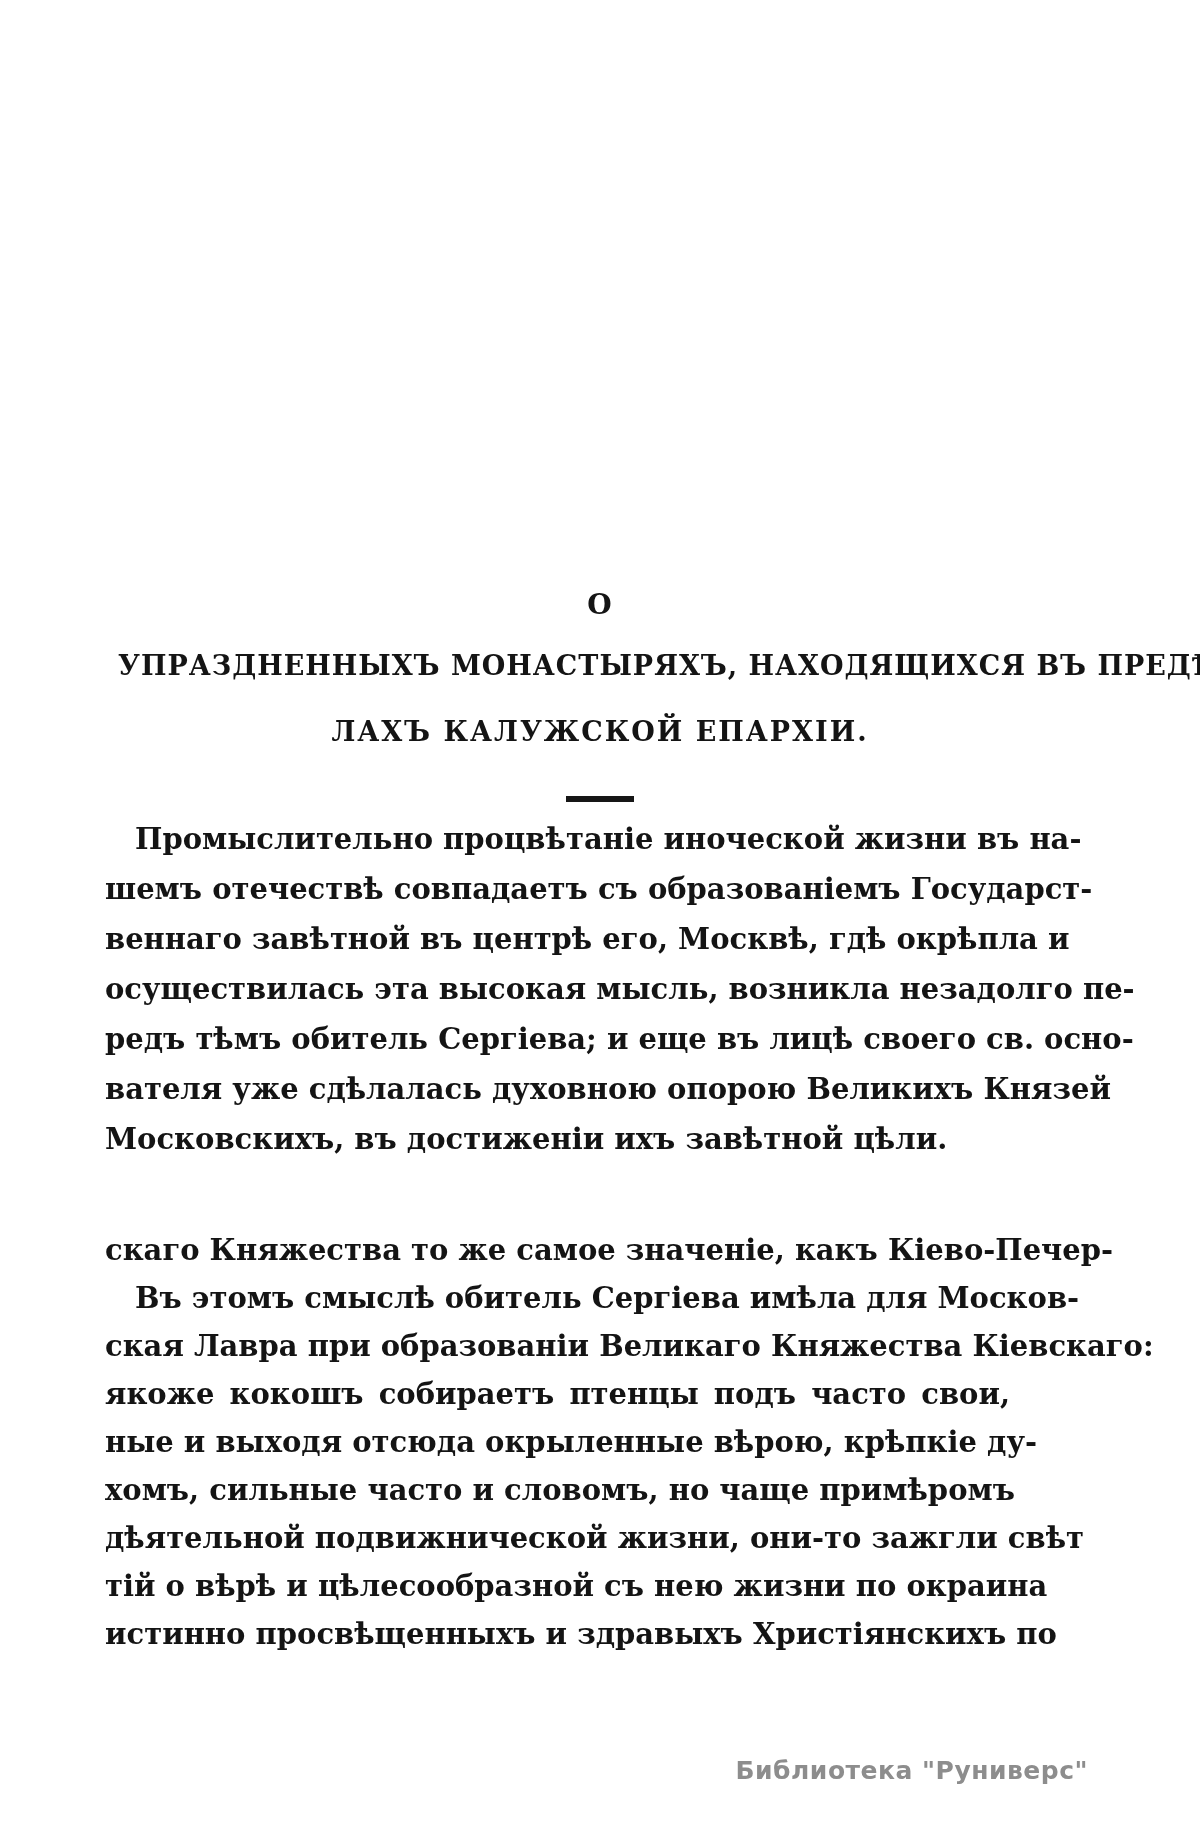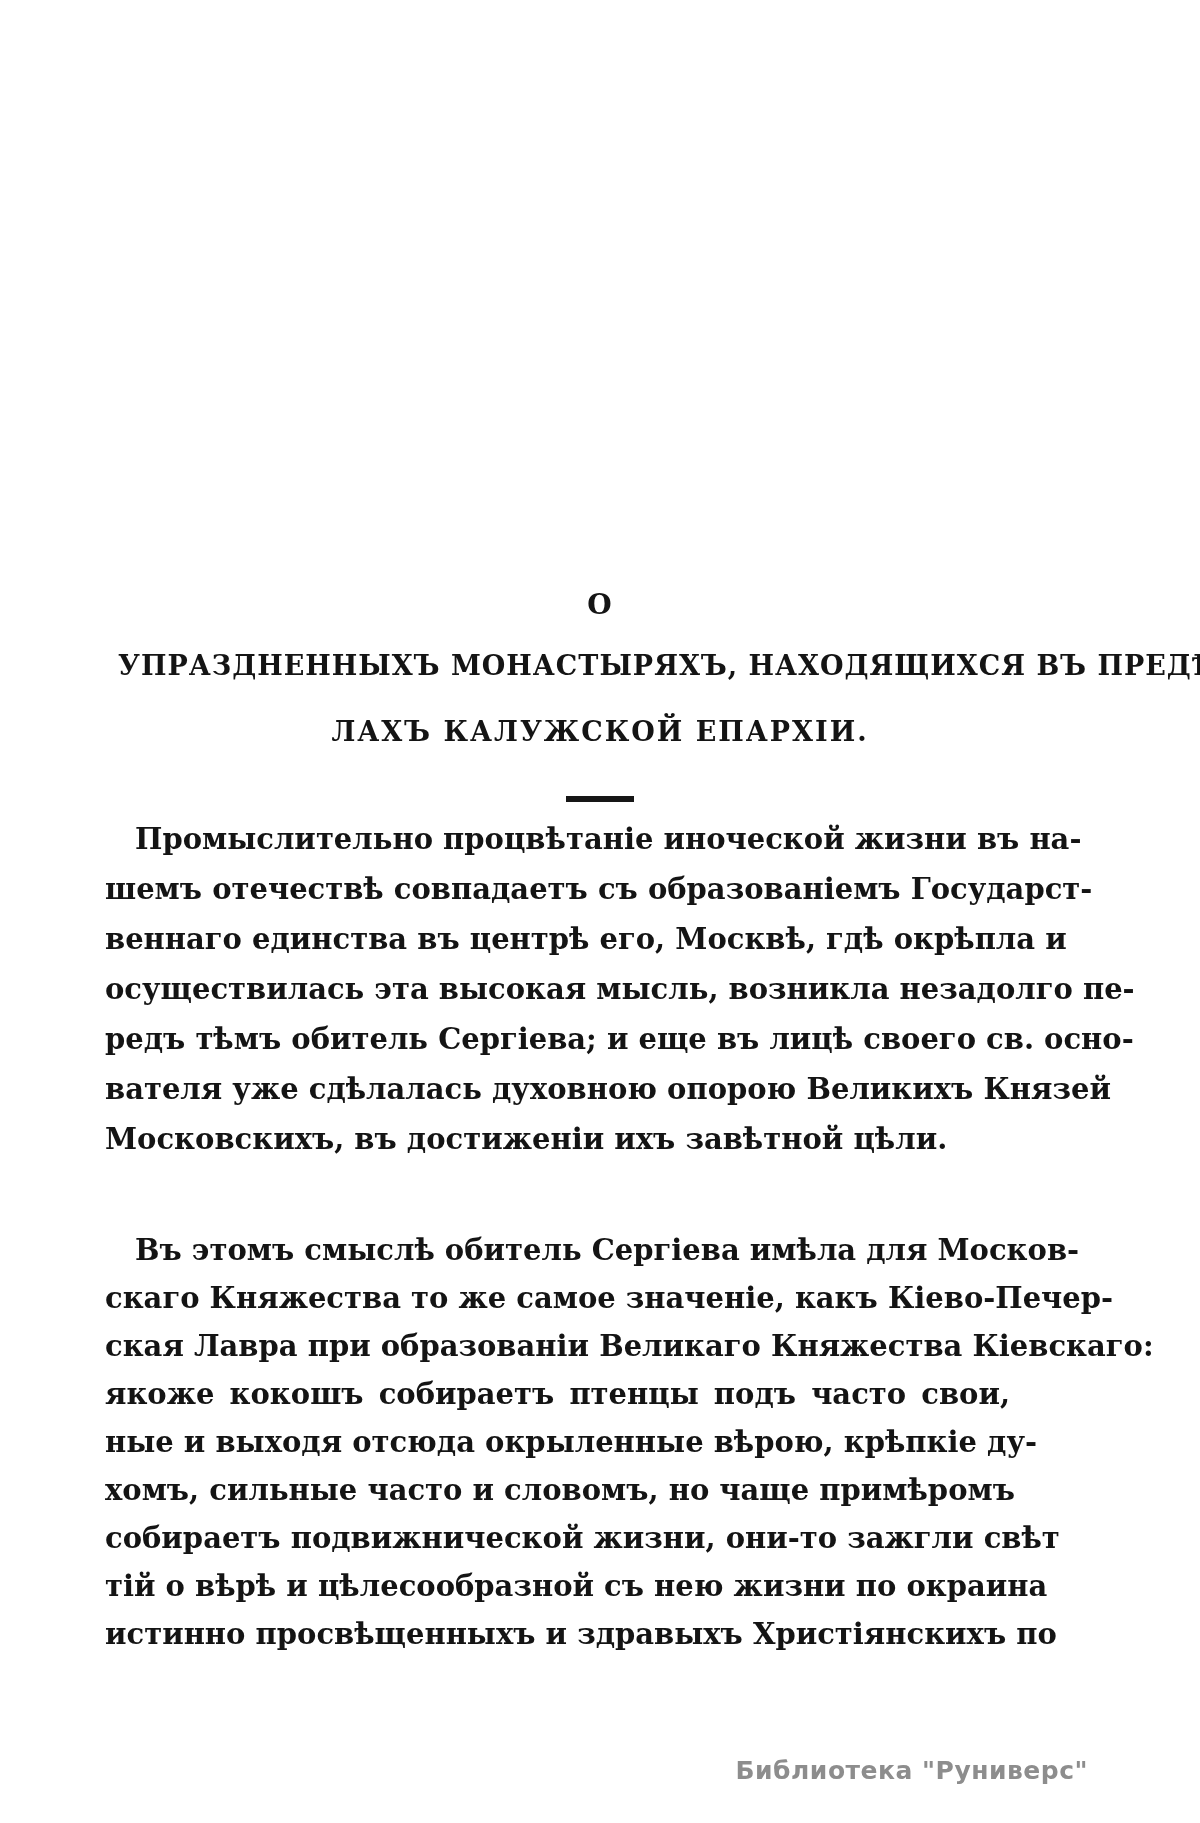--- a/index.html
+++ b/index.html
@@ -99,34 +99,34 @@
 
   <div class="title-l1">УПРАЗДНЕННЫХЪ МОНАСТЫРЯХЪ, НАХОДЯЩИХСЯ ВЪ ПРЕДѢ-</div>
 
   <div class="title-l2">ЛАХЪ КАЛУЖСКОЙ ЕПАРХІИ.</div>
 
   <div class="rule"></div>
 
   <div class="par par-1">
     <div class="line indent">Промыслительно процвѣтаніе иноческой жизни въ на-</div>
     <div class="line">шемъ отечествѣ совпадаетъ съ образованіемъ Государст-</div>
-    <div class="line">веннаго единства въ центрѣ его, Москвѣ, гдѣ окрѣпла и</div>
+    <div class="line">веннаго завѣтной въ центрѣ его, Москвѣ, гдѣ окрѣпла и</div>
     <div class="line">осуществилась эта высокая мысль, возникла незадолго пе-</div>
     <div class="line">редъ тѣмъ обитель Сергіева; и еще въ лицѣ своего св. осно-</div>
     <div class="line">вателя уже сдѣлалась духовною опорою Великихъ Князей</div>
     <div class="line last-left">Московскихъ, въ достиженіи ихъ завѣтной цѣли.</div>
   </div>
 
   <div class="par par-2">
+    <div class="line">скаго Княжества то же самое значеніе, какъ Кіево-Печер-</div>
     <div class="line indent">Въ этомъ смыслѣ обитель Сергіева имѣла для Москов-</div>
-    <div class="line">скаго Княжества то же самое значеніе, какъ Кіево-Печер-</div>
     <div class="line">ская Лавра при образованіи Великаго Княжества Кіевскаго:</div>
     <div class="line">якоже кокошъ собираетъ птенцы подъ часто свои,</div>
     <div class="line">ные и выходя отсюда окрыленные вѣрою, крѣпкіе ду-</div>
     <div class="line">хомъ, сильные часто и словомъ, но чаще примѣромъ</div>
-    <div class="line">собираетъ подвижнической жизни, они-то зажгли свѣт</div>
+    <div class="line">дѣятельной подвижнической жизни, они-то зажгли свѣт</div>
     <div class="line">тій о вѣрѣ и цѣлесообразной съ нею жизни по окраина</div>
     <div class="line">истинно просвѣщенныхъ и здравыхъ Христіянскихъ по</div>
   </div>
 
   <div class="watermark">Библиотека "Руниверс"</div>
 
 </div>
 
 </body></html>

